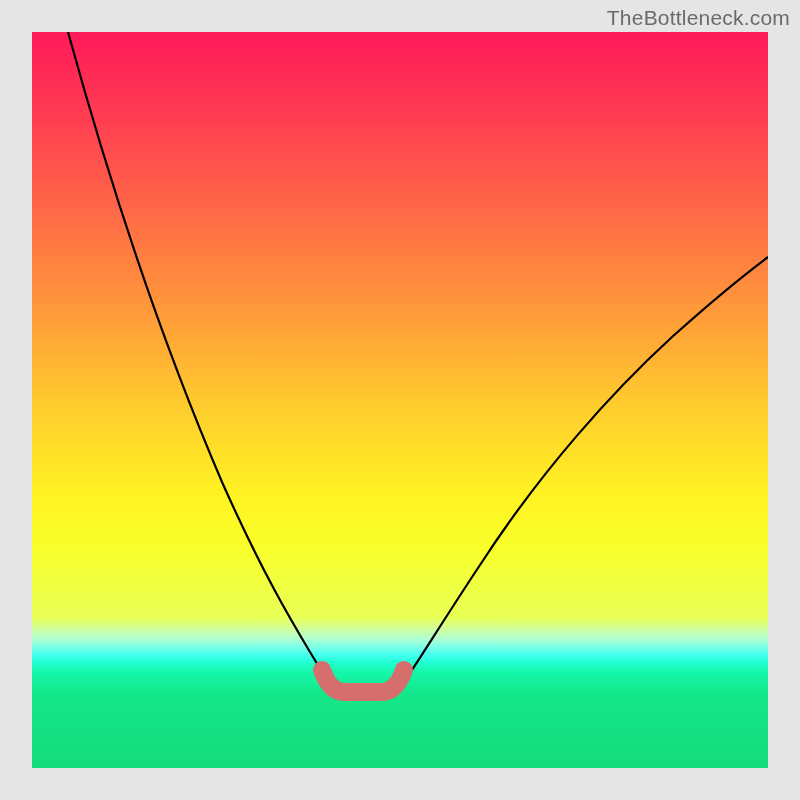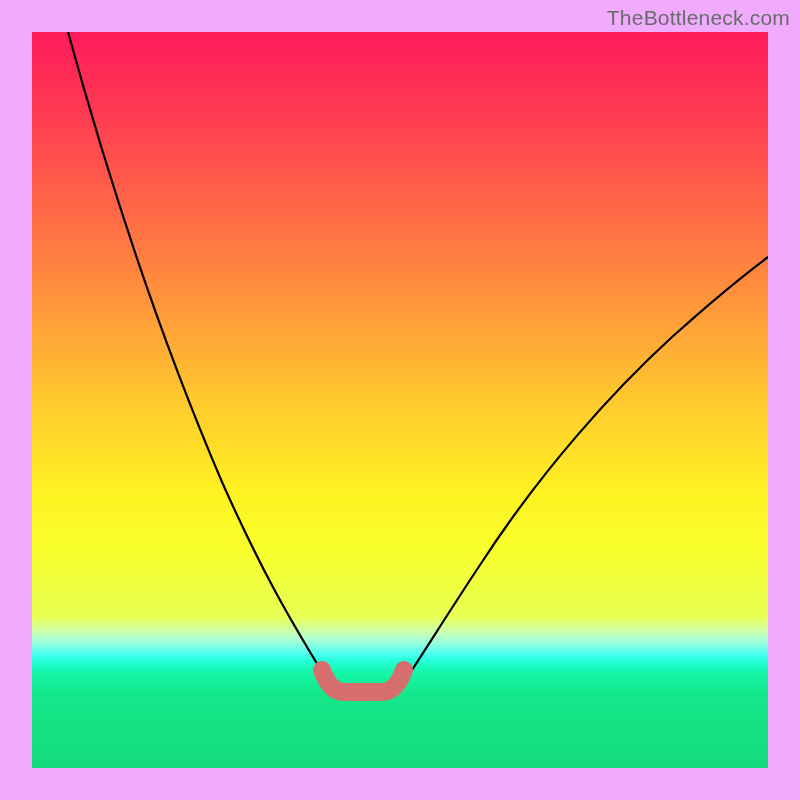--- a/index.html
+++ b/index.html
@@ -8,21 +8,21 @@
     width: 800px;
     height: 800px;
     overflow: hidden;
     background: #000;
     font-family: Arial, Helvetica, sans-serif;
   }
   .frame {
     position: absolute;
     left: 0; top: 0;
     width: 800px; height: 800px;
-    background: #f0abfc;
+    background: #e5e5e5;
   }
   .plot-area {
     position: absolute;
     left: 32px;
     top: 32px;
     width: 736px;
     height: 736px;
     background: linear-gradient(to bottom,
       #ff1a5a 0%,
       #ff3b52 11%,

